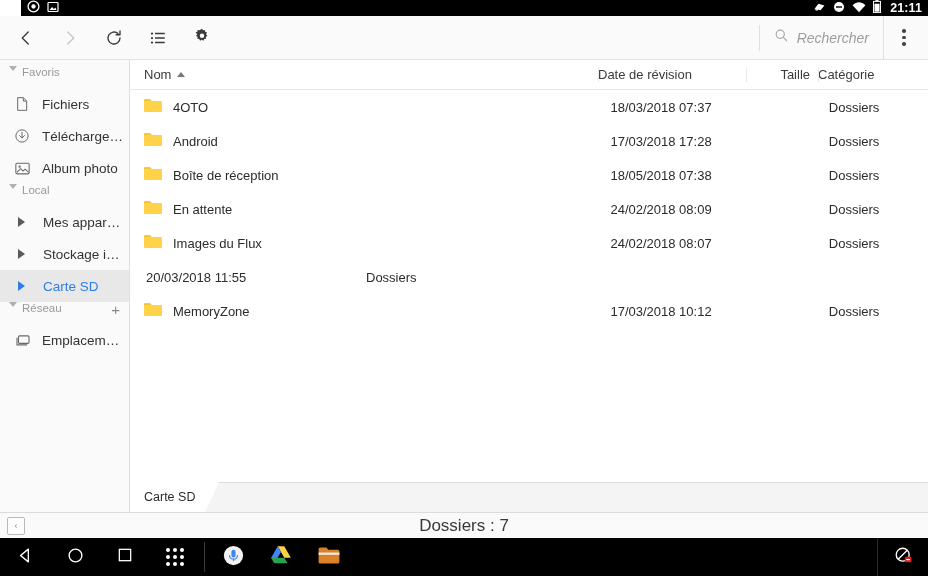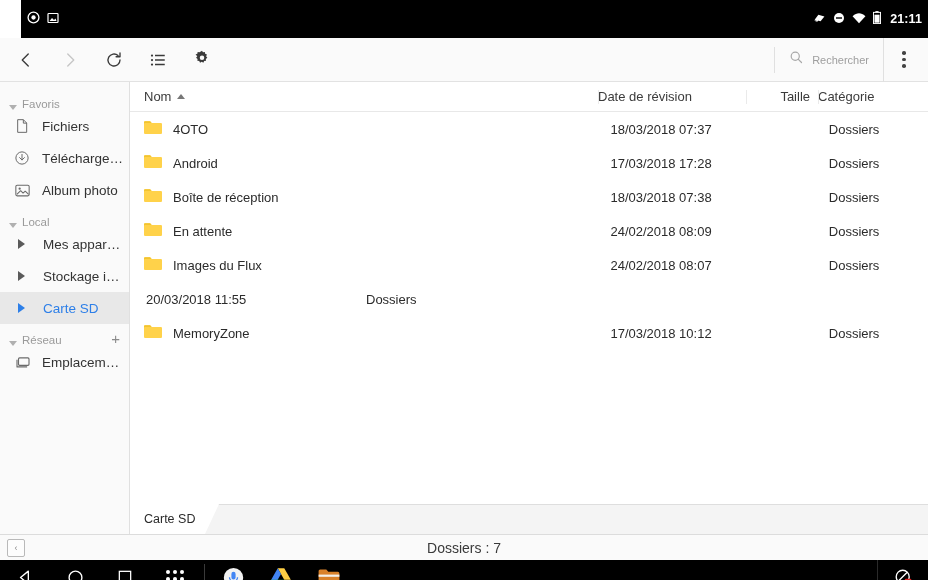--- a/index.html
+++ b/index.html
@@ -11,21 +11,21 @@
     width: 928px;
     height: 580px;
     font-family: "Liberation Sans", sans-serif;
     overflow: hidden;
     position: relative;
     -webkit-font-smoothing: antialiased;
   }
 
   
   #status-bar {
-    height: 38px;
+    height: 16px;
     background: #000000;
     display: flex;
     align-items: center;
     justify-content: space-between;
     padding: 0 6px;
     box-sizing: border-box;
     margin-left: 21px;
   }
   .sb-left, .sb-right {
     display: flex;
@@ -64,21 +64,22 @@
   #search-box {
     display: flex;
     align-items: center;
     gap: 8px;
     padding-left: 14px;
     border-left: 1px solid #e0e0e0;
     height: 26px;
   }
   #search-placeholder {
     color: #9e9e9e;
-    font-size: 11px;
+    font-size: 14px;
+    font-style: italic;
   }
   #overflow-btn {
     width: 40px;
     height: 44px;
     display: flex;
     align-items: center;
     justify-content: center;
     border-left: 1px solid #e0e0e0;
     margin-left: 14px;
     margin-right: 4px;
@@ -98,21 +99,21 @@
     width: 130px;
     background: #fafafa;
     border-right: 1px solid #e0e0e0;
     box-sizing: border-box;
     padding-top: 6px;
     flex: 0 0 130px;
     position: relative;
   }
   .group-header {
     display: flex;
-    align-items: flex-end;
+    align-items: flex-start;
     height: 22px;
     padding-left: 9px;
     color: #9a9a9a;
     font-size: 11.5px;
     position: relative;
   }
   .group-caret {
     width: 0; height: 0;
     border-left: 4px solid transparent;
     border-right: 4px solid transparent;
@@ -285,21 +286,21 @@
     justify-content: center;
     font-size: 9px;
     color: #8d8d8d;
     cursor: pointer;
     background: #fdfdfd;
   }
   #footer-count {
     position: absolute;
     left: 0; right: 0;
     text-align: center;
-    font-size: 14px;
+    font-size: 17px;
     color: #3a3a3a;
     pointer-events: none;
   }
 
   
   #navbar {
     height: 38px;
     background: #000000;
     display: flex;
     align-items: center;
@@ -581,21 +582,21 @@
       <div class="row">
         <div class="cell cell-name">
           <span class="folder-ico">
             <svg width="18" height="15" viewBox="0 0 20 16">
               <path d="M0 2.2A1.2 1.2 0 0 1 1.2 1h5.6l1.7 1.9H18.8A1.2 1.2 0 0 1 20 4.1V14a1.2 1.2 0 0 1-1.2 1.2H1.2A1.2 1.2 0 0 1 0 14z" fill="#FFD24A"></path>
               <path d="M0 2.2A1.2 1.2 0 0 1 1.2 1h5.6l1.7 1.9H1.2A1.2 1.2 0 0 0 0 4.1z" fill="#F2C430"></path>
             </svg>
           </span>
           <span>Boîte de réception</span>
         </div>
-        <div class="cell cell-date">18/03/2018 07:38</div>
+        <div class="cell cell-date">18/05/2018 07:38</div>
         <div class="cell cell-size"></div>
         <div class="cell cell-cat">Dossiers</div>
       </div>
 
       <div class="row">
         <div class="cell cell-name">
           <span class="folder-ico">
             <svg width="18" height="15" viewBox="0 0 20 16">
               <path d="M0 2.2A1.2 1.2 0 0 1 1.2 1h5.6l1.7 1.9H18.8A1.2 1.2 0 0 1 20 4.1V14a1.2 1.2 0 0 1-1.2 1.2H1.2A1.2 1.2 0 0 1 0 14z" fill="#FFD24A"></path>
               <path d="M0 2.2A1.2 1.2 0 0 1 1.2 1h5.6l1.7 1.9H1.2A1.2 1.2 0 0 0 0 4.1z" fill="#F2C430"></path>

